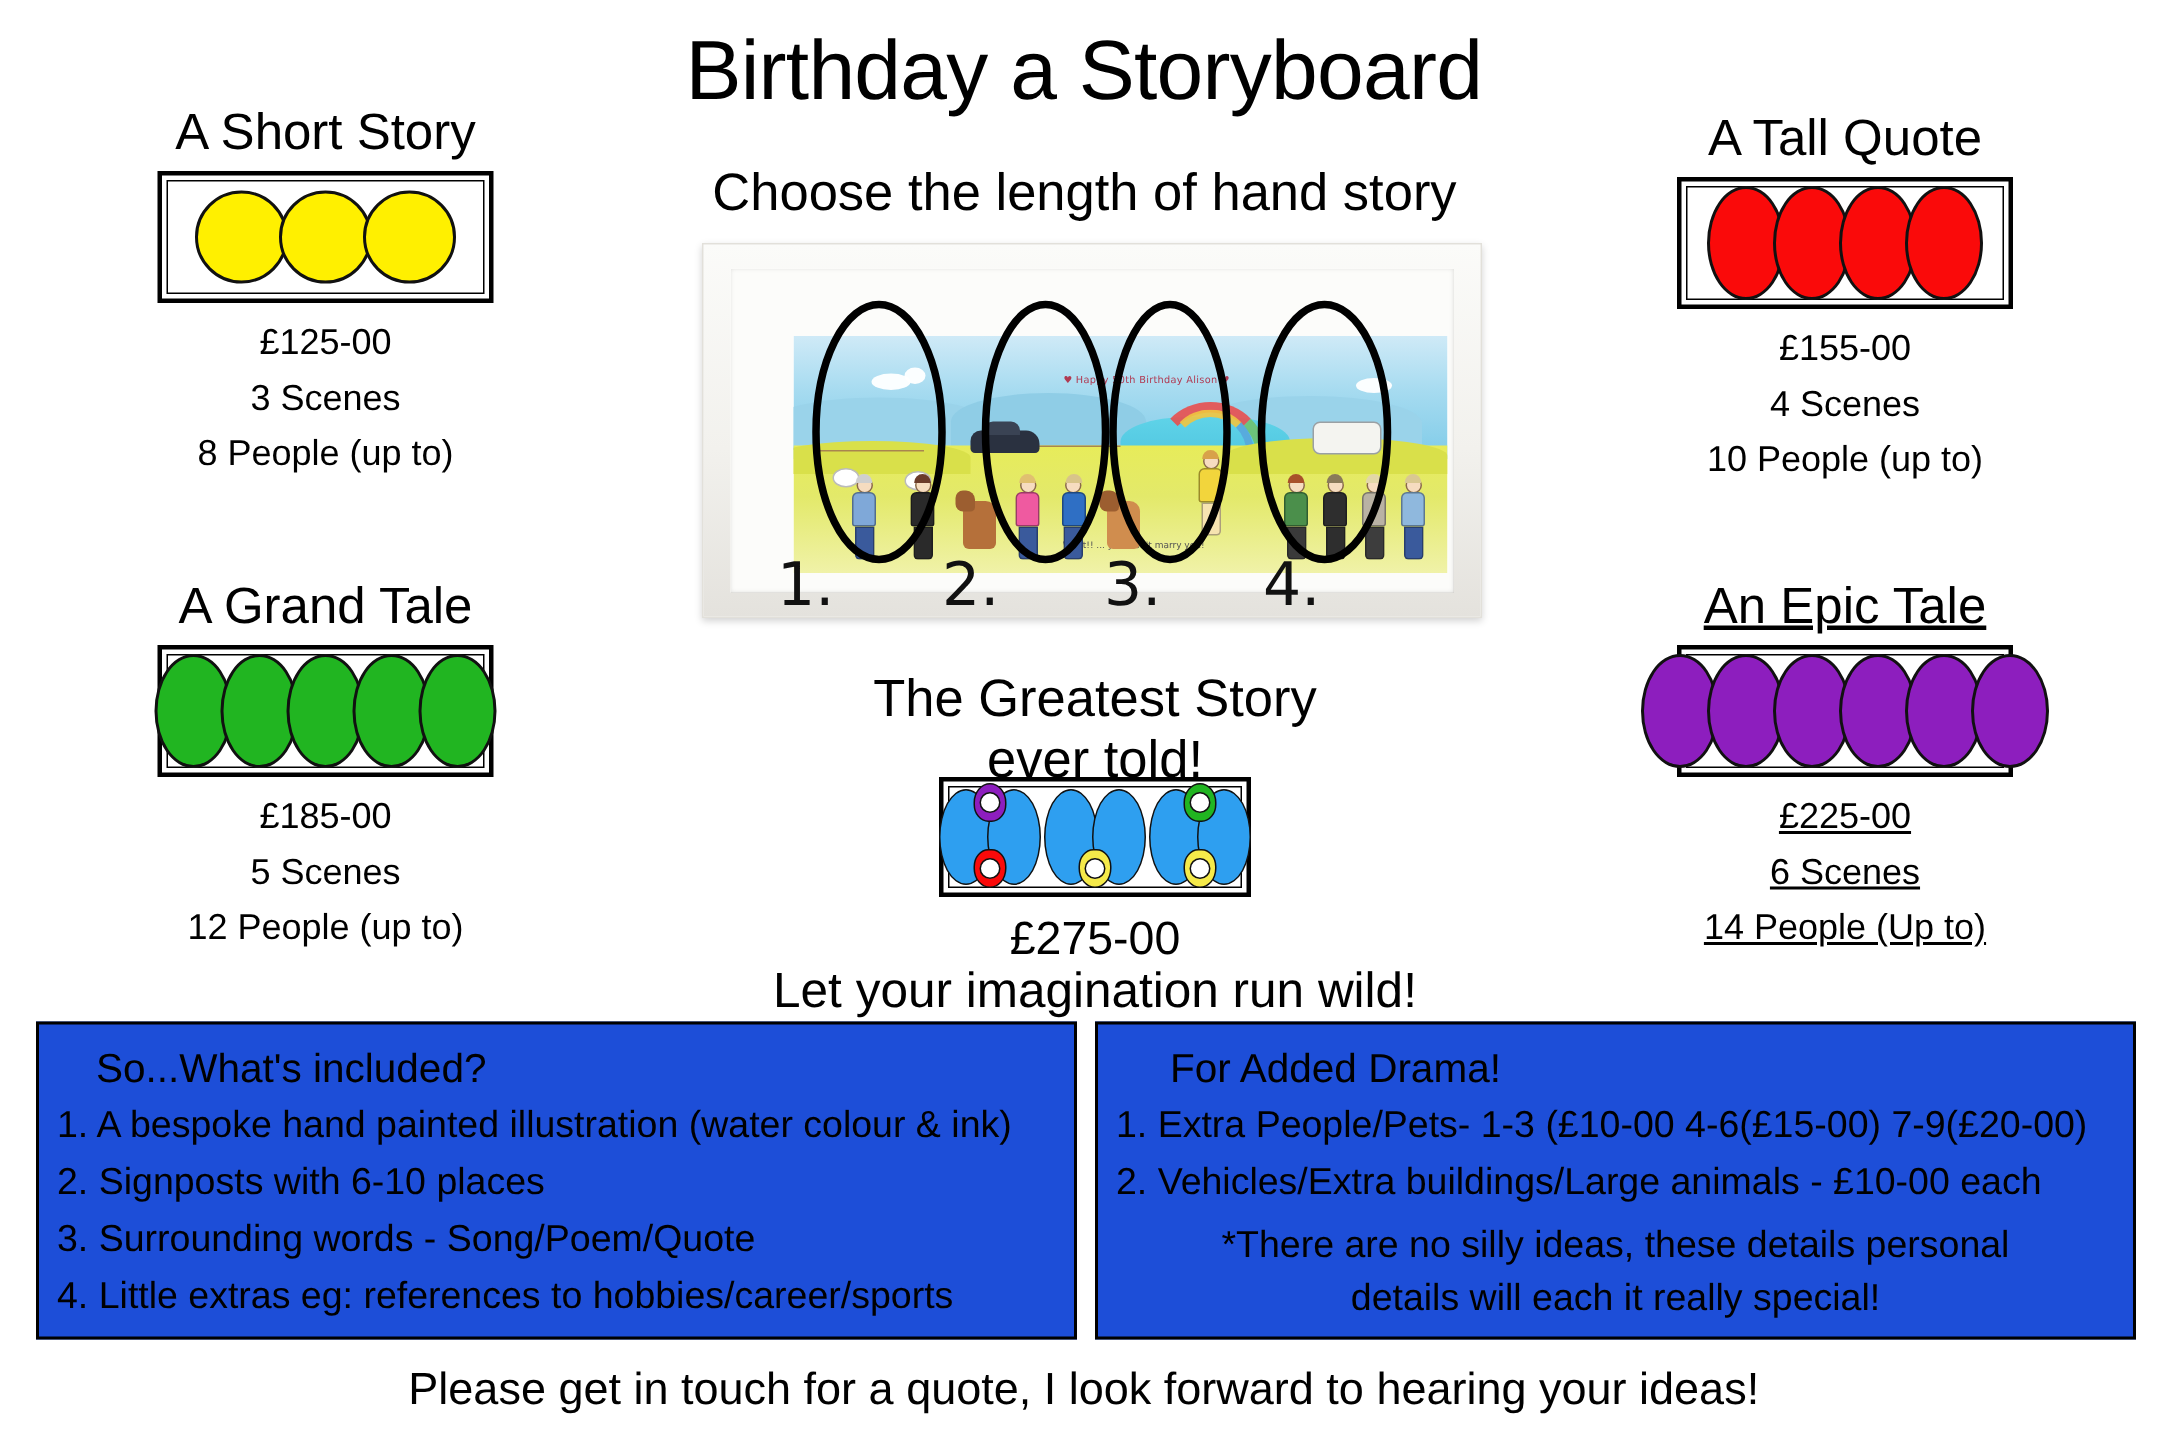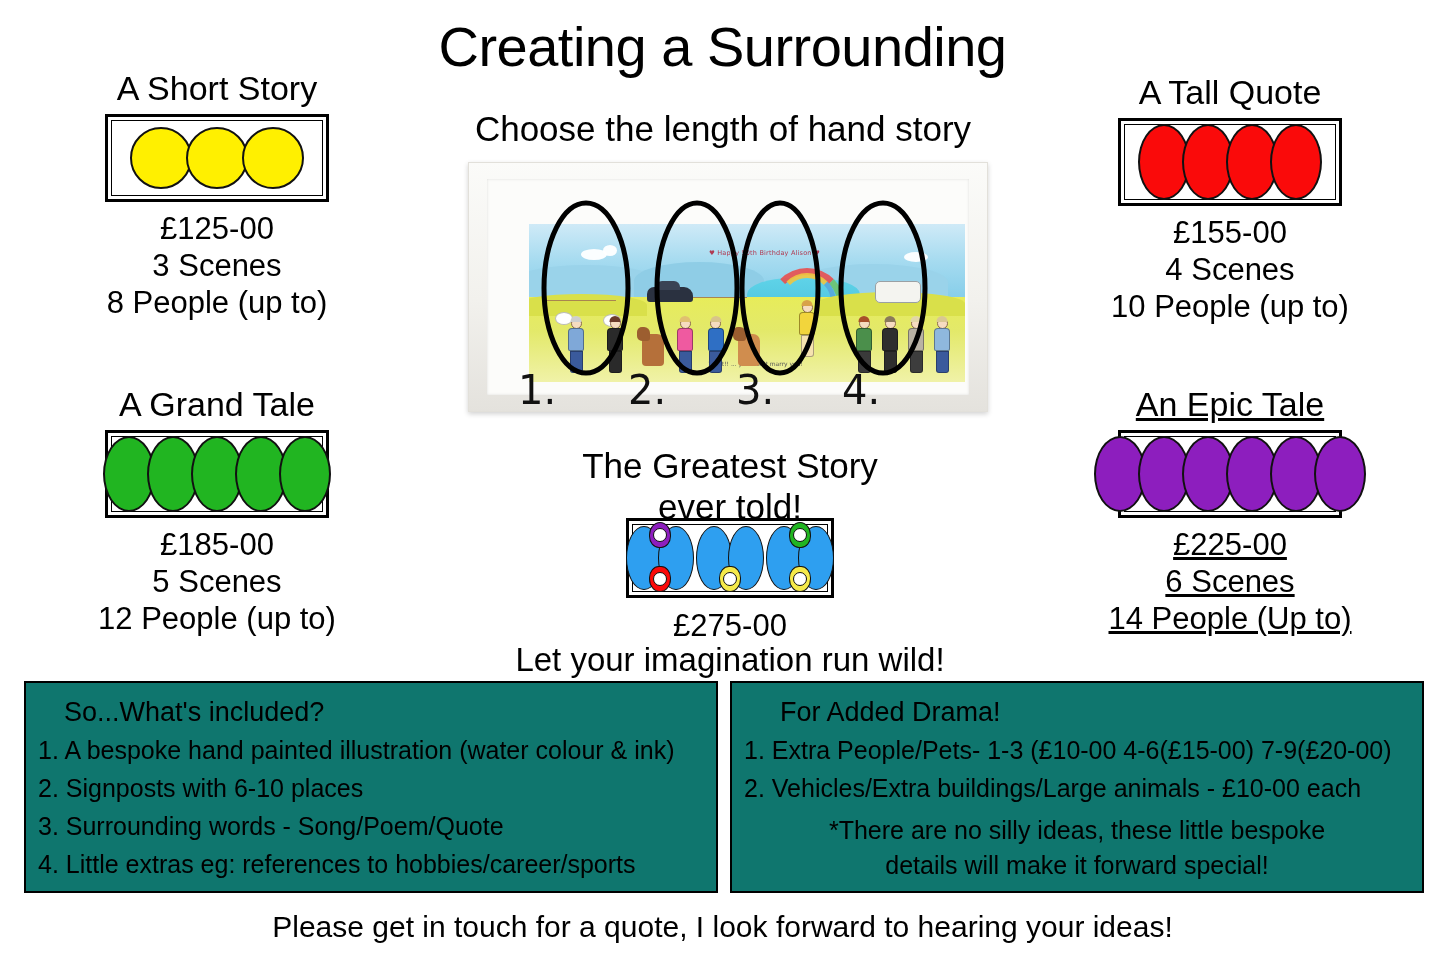--- a/index.html
+++ b/index.html
@@ -37,21 +37,21 @@
     display:flex;align-items:center;justify-content:center;
     height:76px;box-sizing:border-box;
   }
   .oval{
     width:48px;height:72px;border-radius:50%;
     border:2px solid #111;
     margin:0 -4px;
     flex:0 0 auto;
   }
   .oval.circle{width:58px;height:58px;margin:0 -3px;}
-  .pkg-lines{margin-top:8px;font-size:31px;line-height:37px;}
+  .pkg-lines{margin-top:8px;font-size:24px;line-height:37px;}
   .pkg-lines div{white-space:nowrap;}
 
   
   .choose-line{
     left:413px;top:108px;width:620px;text-align:center;
     font-size:35px;line-height:42px;
   }
 
   .frame-wrap{left:468px;top:162px;width:520px;height:250px;}
   
@@ -143,40 +143,40 @@
   .balloon.bot{bottom:-2px;}
   .bdot{position:absolute;left:50%;transform:translateX(-50%);width:12px;height:12px;border-radius:50%;background:#fff;border:1.6px solid #111;}
   .bdot.top{top:2px;}
   .bdot.bot{bottom:4px;}
 
   .price275{left:530px;top:608px;width:400px;text-align:center;font-size:31px;line-height:36px;}
   .imagination{left:430px;top:640px;width:600px;text-align:center;font-size:33px;line-height:39px;}
 
   
   .bbox{
-    border:2px solid #000;background:#0f766e;box-sizing:border-box;
+    border:2px solid #000;background:#1d4ed8;box-sizing:border-box;
     padding:10px 12px 8px 12px;
   }
   .bbox-h{font-size:27px;line-height:38px;padding-left:26px;}
   .bbox li{font-size:25px;line-height:38px;list-style:none;white-space:nowrap;}
   .bbox ul{margin:0;padding:0;}
   .bbox .center{text-align:center;font-size:25px;line-height:35px;}
   .clip{overflow:hidden;}
 
   .footer{
     left:0;top:908px;width:1445px;text-align:center;
     font-size:30px;line-height:38px;
   }
 </style>
 </head>
 <body>
 
 <div class="stage">
 
-  <div class="abs main-title">Creating a Surrounding</div>
+  <div class="abs main-title">Birthday a Storyboard</div>
 
   <div class="abs pkg" style="left:32px;top:68px;">
     <div class="pkg-title">A Short Story</div>
     <div class="swatch-outer">
       <div class="swatch-inner" style="width:212px;">
         <div class="oval circle" style="background:#FFF000"></div>
         <div class="oval circle" style="background:#FFF000"></div>
         <div class="oval circle" style="background:#FFF000"></div>
       </div>
     </div>
@@ -400,19 +400,19 @@
       <li>4. Little extras eg: references to hobbies/career/sports</li>
     </ul>
   </div>
 
   <div class="abs bbox clip" style="left:730px;top:681px;width:694px;height:212px;">
     <div class="bbox-h" style="padding-left:36px;">For Added Drama!</div>
     <ul>
       <li>1. Extra People/Pets- 1-3 (£10-00 4-6(£15-00) 7-9(£20-00)</li>
       <li>2. Vehicles/Extra buildings/Large animals - £10-00 each</li>
     </ul>
-    <div class="center" style="margin-top:6px;">*There are no silly ideas, these little bespoke</div>
-    <div class="center">details will make it forward special!</div>
+    <div class="center" style="margin-top:6px;">*There are no silly ideas, these details personal</div>
+    <div class="center">details will each it really special!</div>
   </div>
 
   <div class="abs footer">Please get in touch for a quote, I look forward to hearing your ideas!</div>
 
 </div>
 
 </body></html>

